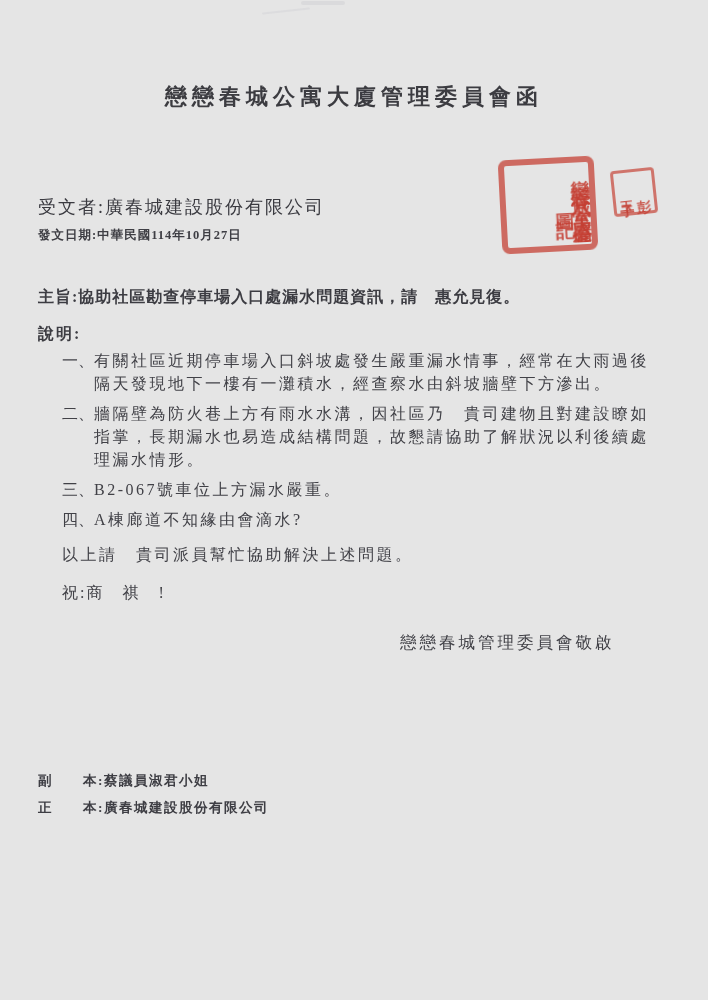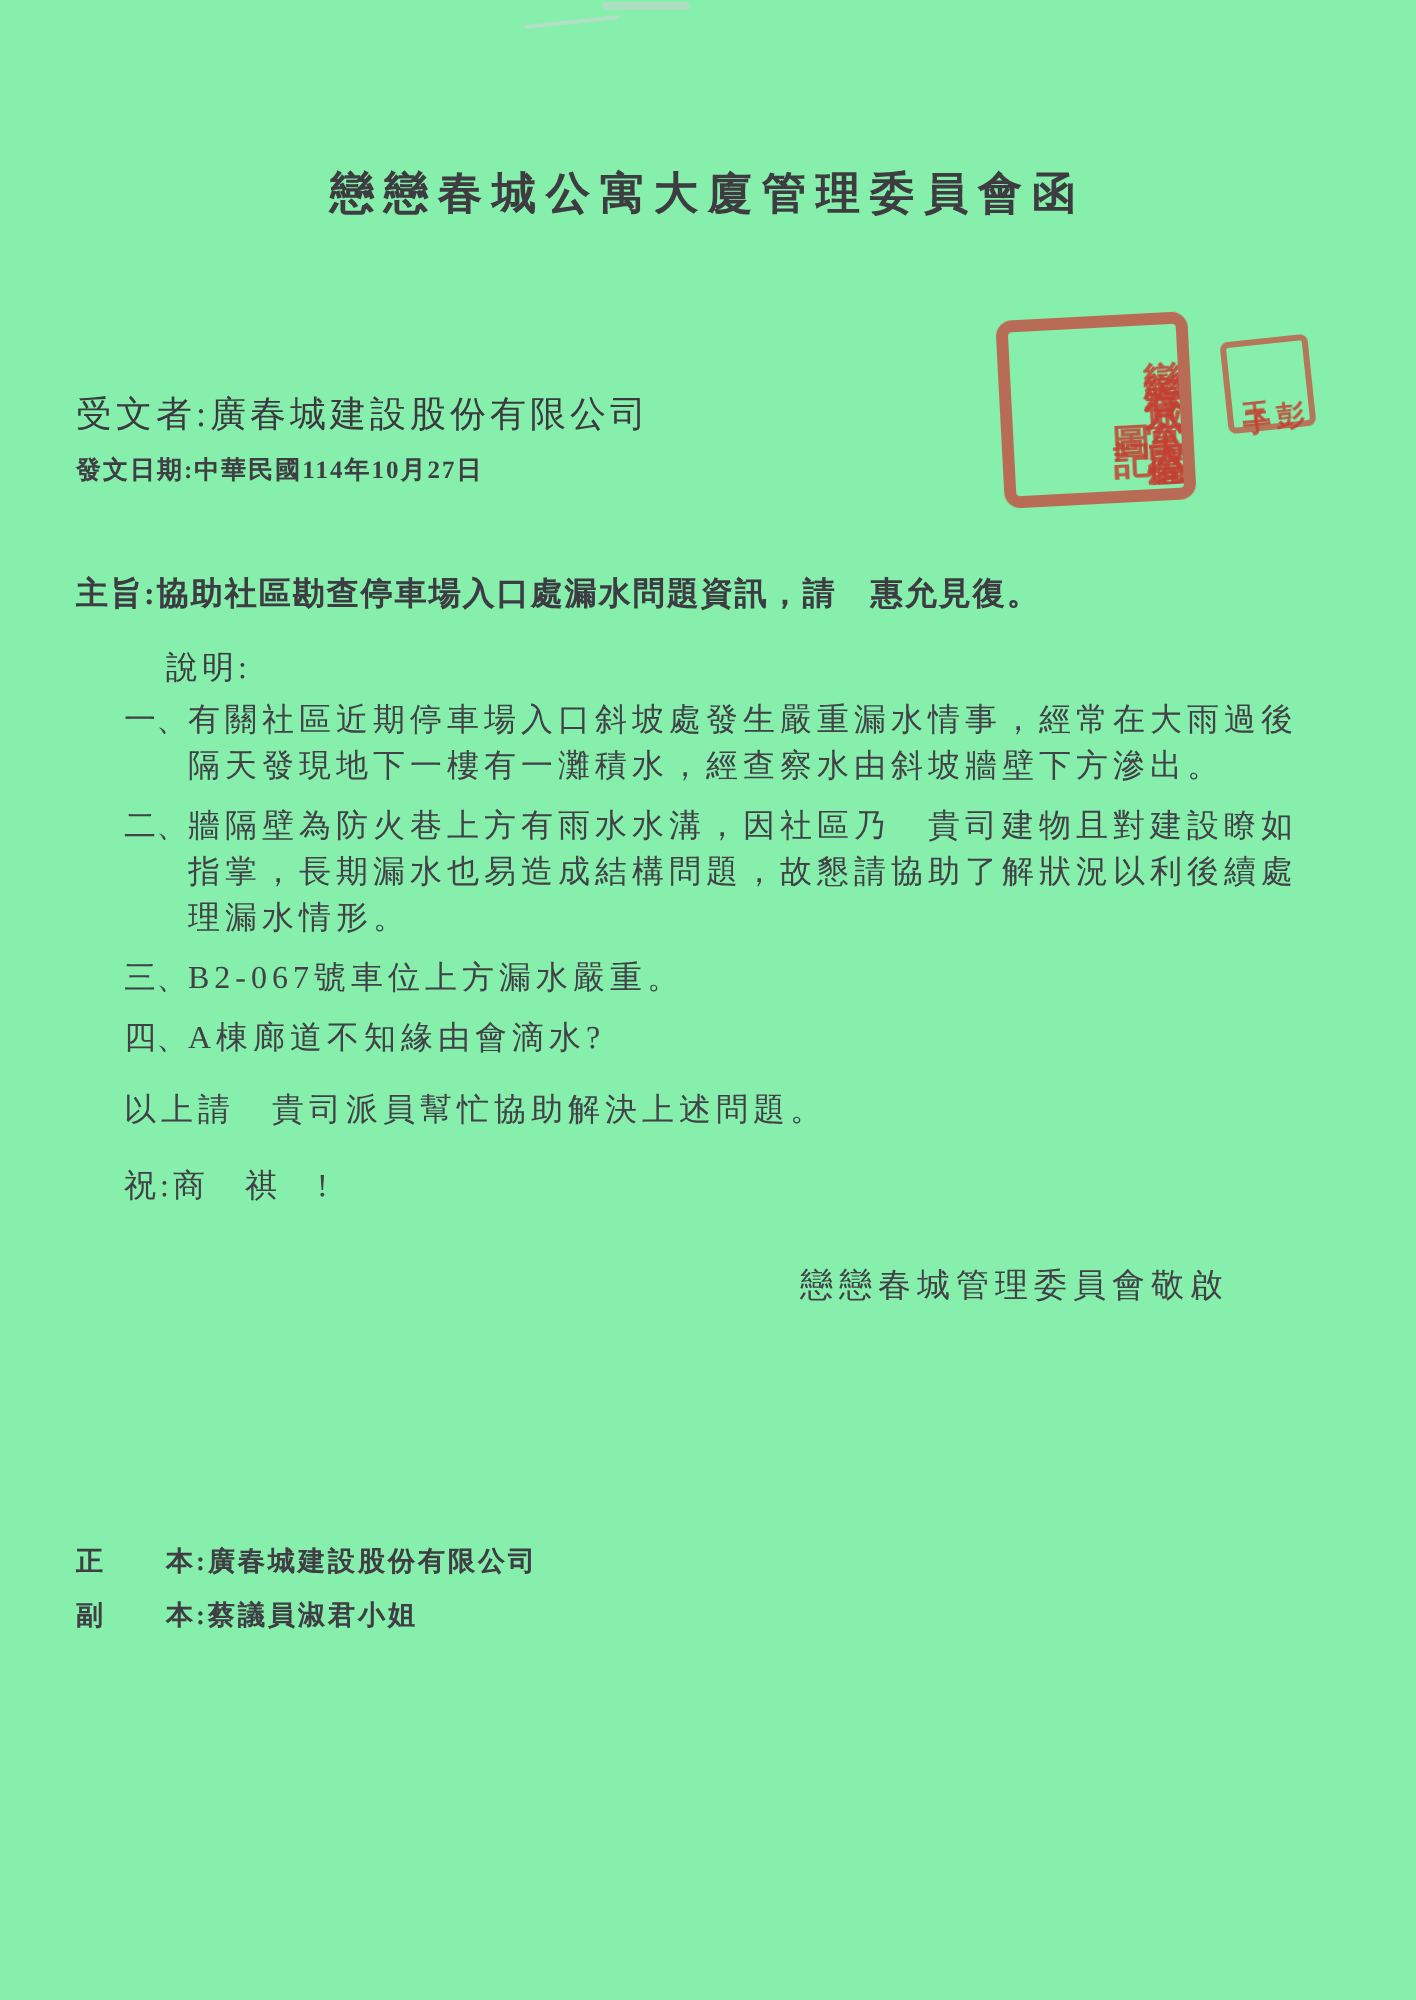--- a/index.html
+++ b/index.html
@@ -1,19 +1,19 @@
 <!DOCTYPE html>
 <html><head>
 <meta charset="utf-8">
 <style>
   html,body{margin:0;padding:0;background:#ffffff;}
   .page{
     position:relative;
     width:708px;height:1000px;
-    background:#86efac;
+    background:#e5e5e5;
     overflow:hidden;
     font-family:"Liberation Serif","DejaVu Serif",serif;
     color:#414147;
   }
   
   .smudge-a{position:absolute;left:262px;top:10px;width:48px;height:2px;
     background:#d6d6d9;opacity:.55;transform:rotate(-6deg);border-radius:2px;}
   .smudge-b{position:absolute;left:301px;top:1px;width:44px;height:4px;
     background:#d0d0d4;opacity:.5;border-radius:2px;}
   
@@ -66,21 +66,21 @@
     font-size:12.5px;line-height:19px;font-weight:600;
     letter-spacing:1px;color:#3e3e44;
   }
   
   .subject{
     position:absolute;left:38px;top:287px;width:660px;
     font-size:16px;letter-spacing:1px;font-weight:600;color:#3c3c42;
   }
   .explain-heading{
     position:absolute;left:38px;top:324px;
-    font-size:16px;letter-spacing:2px;font-weight:400;color:#3c3c42;margin-left:45px;
+    font-size:16px;letter-spacing:2px;font-weight:700;color:#3c3c42;
   }
   .items{
     position:absolute;left:62px;top:349px;width:592px;
     font-size:16px;letter-spacing:2.5px;line-height:23px;color:#414147;
   }
   .item{display:flex;margin-bottom:7px;}
   .item .num{flex:0 0 31px;letter-spacing:0;}
   .item .txt{flex:1;}
   .closing-request{
     position:absolute;left:62px;top:545px;
@@ -153,17 +153,17 @@
     </div>
   </div>
 
   <div class="closing-request">以上請　貴司派員幫忙協助解決上述問題。</div>
 
   <div class="salute">祝:商　祺　!</div>
 
   <div class="signature">戀戀春城管理委員會敬啟</div>
 
   <div class="copies">
+    <div>副　　本:蔡議員淑君小姐</div>
     <div>正　　本:廣春城建設股份有限公司</div>
-    <div>副　　本:蔡議員淑君小姐</div>
   </div>
 
 </div>
 
 </body></html>

